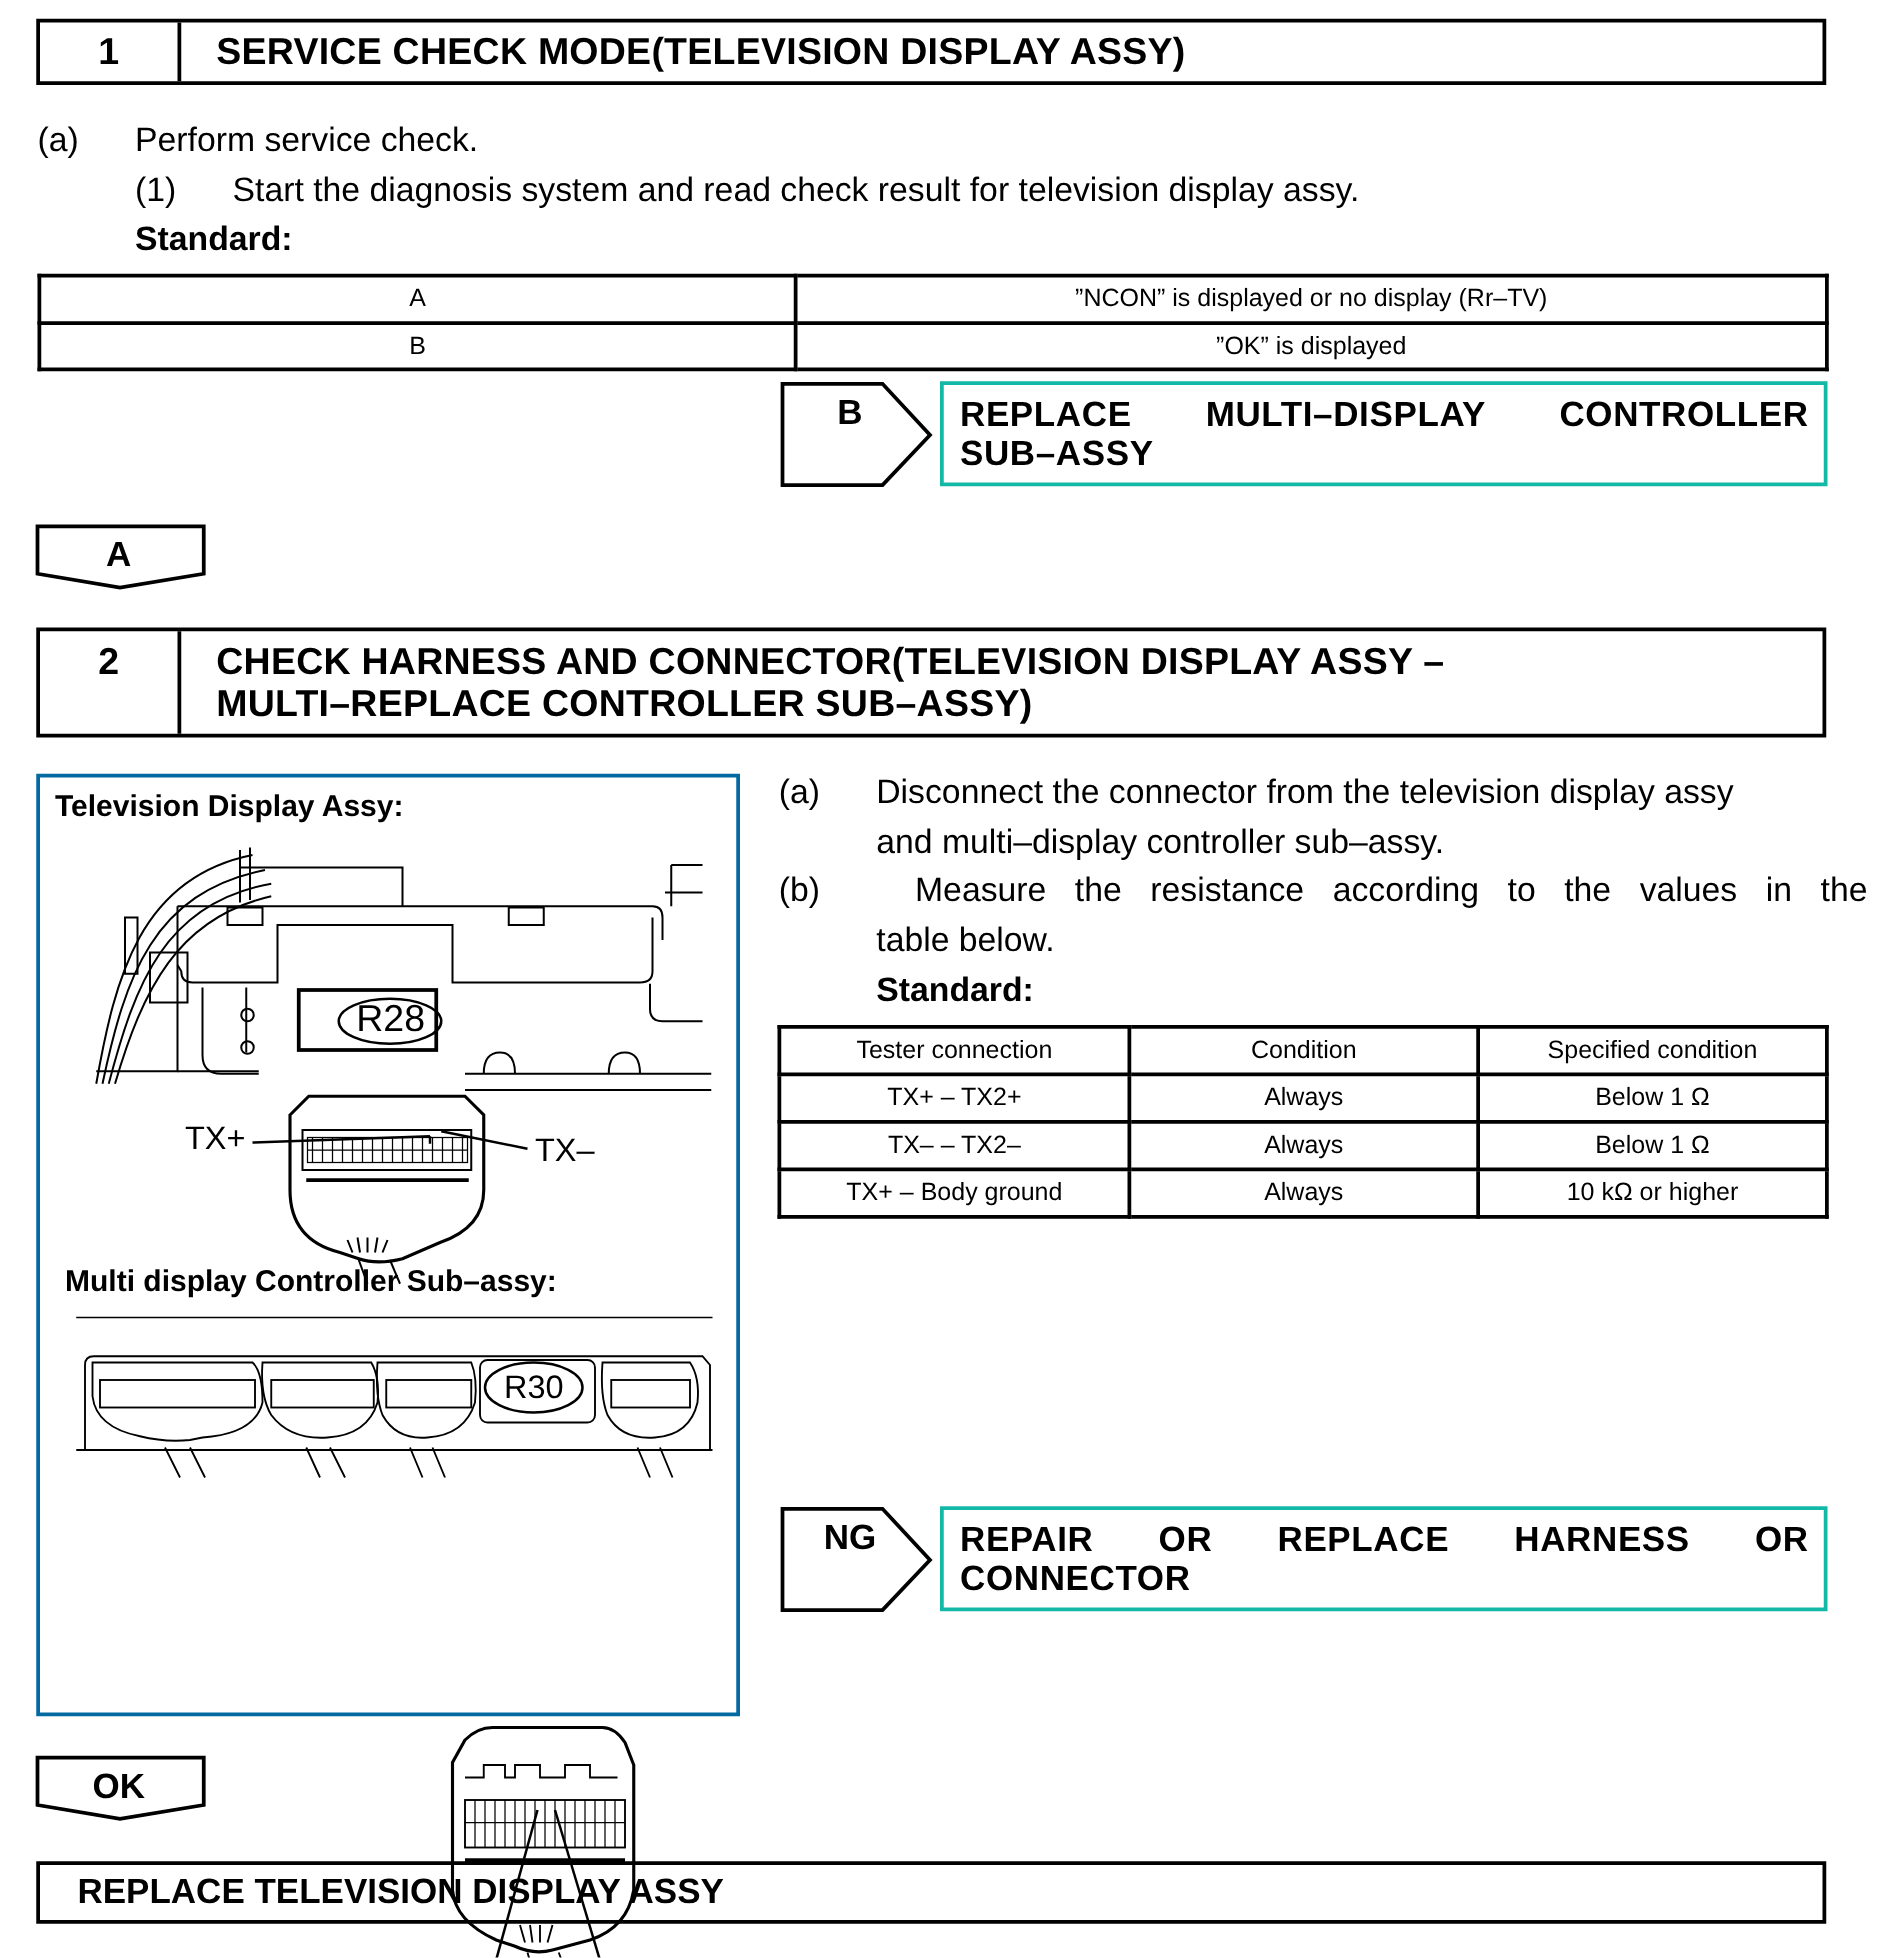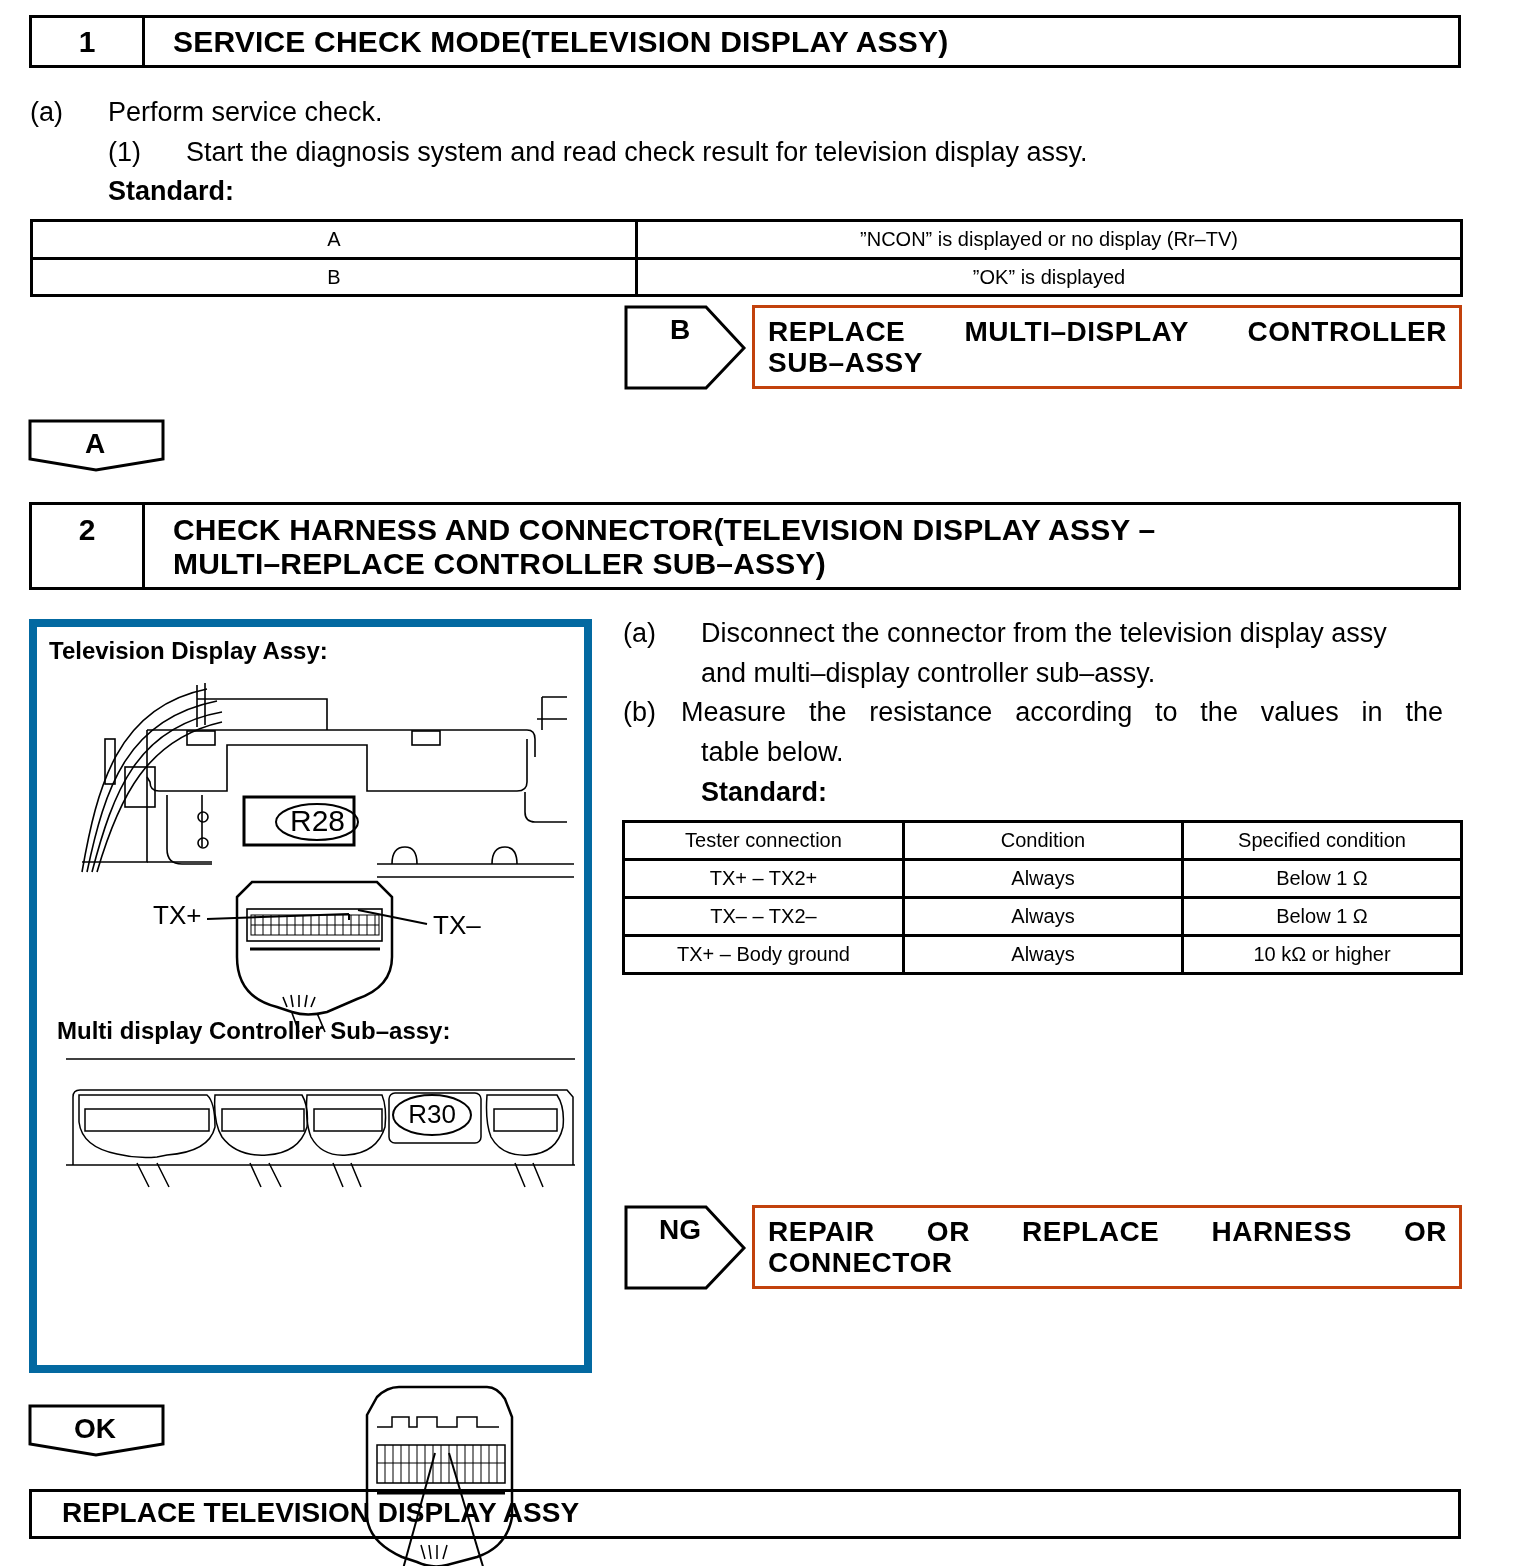--- a/index.html
+++ b/index.html
@@ -13,27 +13,27 @@
   .step-title { flex: 1; font-weight: bold; font-size: 30px; padding-left: 28px; line-height: 34px; letter-spacing: 0.2px; }
 
   .txt { position: absolute; font-size: 27px; line-height: 40px; white-space: nowrap; }
   .bold { font-weight: bold; }
 
   
   table { border-collapse: collapse; position: absolute; }
   td { border: 3px solid #000; text-align: center; font-size: 20px; }
 
   
-  .res-box { position: absolute; border: 3px solid #c2410c; font-weight: bold; font-size: 28px; line-height: 31px; padding: 8px 12px 0 13px; text-align: justify; text-align-last: left; letter-spacing: 0.5px; }
+  .res-box { position: absolute; border: 3px solid #14b8a6; font-weight: bold; font-size: 28px; line-height: 31px; padding: 8px 12px 0 13px; text-align: justify; text-align-last: left; letter-spacing: 0.5px; }
   .res-box .j { display: block; text-align: justify; text-align-last: justify; }
 
   .svg-abs { position: absolute; overflow: visible; }
   .lbl-arrow { position: absolute; font-weight: bold; font-size: 28px; text-align: center; }
 
-  .figure { position: absolute; left: 29px; top: 619px; width: 563px; height: 754px; border: 8px solid #0369a1; }
+  .figure { position: absolute; left: 29px; top: 619px; width: 563px; height: 754px; border: 3px solid #0369a1; }
   .fig-title { position: absolute; font-weight: bold; font-size: 24px; white-space: nowrap; }
   .fig-lbl { position: absolute; font-size: 26px; white-space: nowrap; }
 </style>
 </head>
 <body>
 
 <div class="step-hdr" style="top:15px;height:53px;">
   <div class="step-num" style="line-height:47px;">1</div>
   <div class="step-title" style="line-height:47px;">SERVICE CHECK MODE(TELEVISION DISPLAY ASSY)</div>
 </div>
@@ -213,21 +213,21 @@
   <div class="fig-title" style="left:20px;top:390px;">Multi display Controller Sub–assy:</div>
 
   <div class="fig-lbl" style="left:364px;top:472px;width:62px;text-align:center;">R30</div>
 
 </div>
 
 <div class="txt" style="left:623px;top:613px;">(a)</div>
 <div class="txt" style="left:701px;top:613px;">Disconnect the connector from the television display assy</div>
 <div class="txt" style="left:701px;top:653px;">and multi–display controller sub–assy.</div>
 <div class="txt" style="left:623px;top:692px;">(b)</div>
-<div class="txt" style="left:681px;top:692px;width:762px;display:flex;justify-content:flex-end;">
+<div class="txt" style="left:732px;top:692px;width:762px;display:flex;justify-content:flex-end;">
   <span style="display:block;width:100%;text-align:justify;text-align-last:justify;">Measure the resistance according to the values in the</span>
 </div>
 <div class="txt" style="left:701px;top:732px;">table below.</div>
 <div class="txt bold" style="left:701px;top:772px;">Standard:</div>
 
 <table style="left:622px;top:820px;width:841px;">
   <tbody>
       <tr style="height:38px;margin-top:13px;">
     <td style="width:280px;">Tester connection</td>
     <td style="width:279px;">Condition</td>

